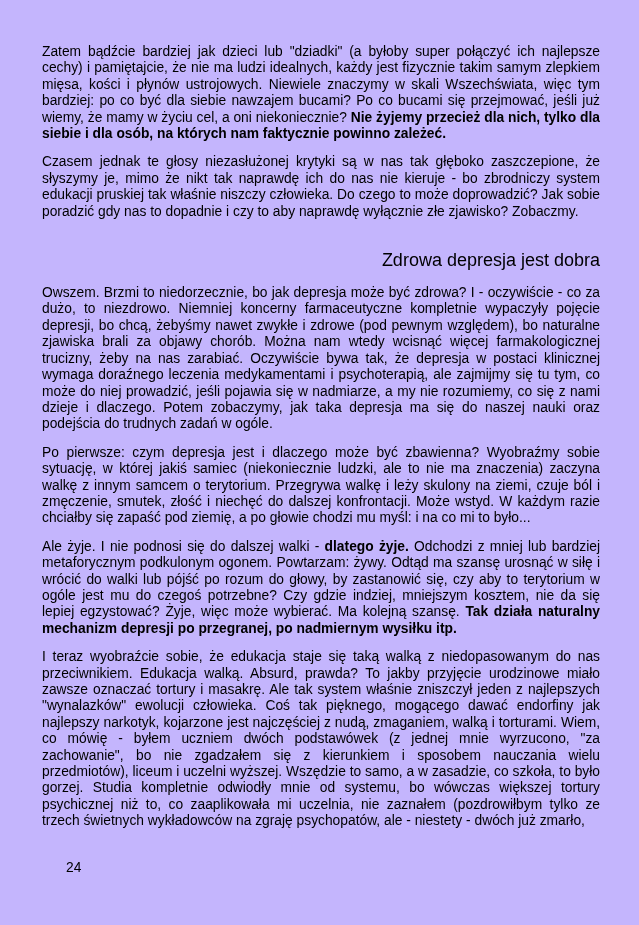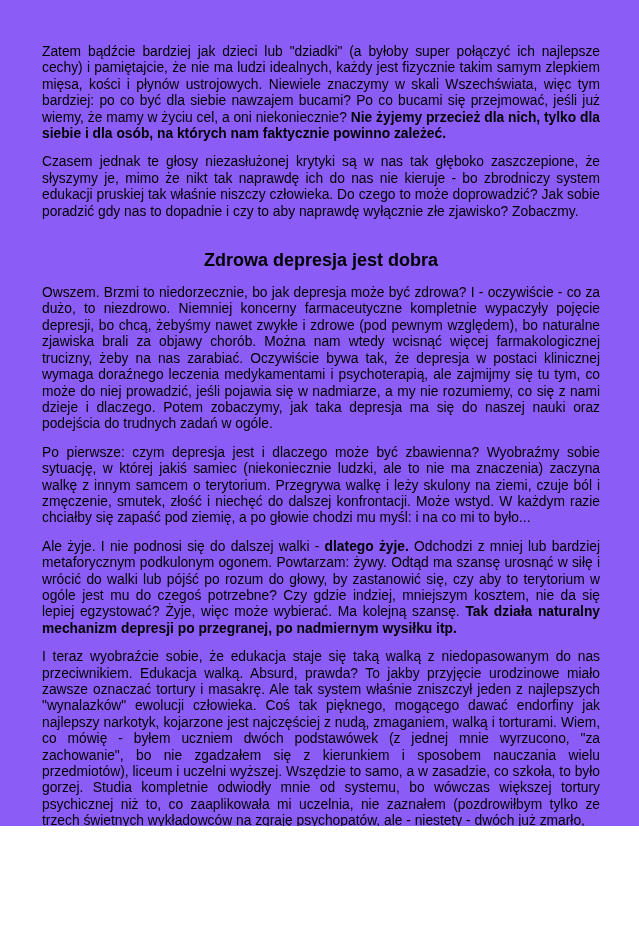--- a/index.html
+++ b/index.html
@@ -4,22 +4,22 @@
 <title>Document Page</title>
 <style>
   html, body {
     margin: 0;
     padding: 0;
     background: #ffffff;
   }
   .page {
     position: relative;
     width: 639px;
-    height: 826px;
-    background: #8b5cf6;
+    height: 925px;
+    background: #c4b5fd;
     box-sizing: border-box;
     font-family: "Liberation Sans", "DejaVu Sans", sans-serif;
     color: #000000;
     overflow: hidden;
   }
   .content {
     position: absolute;
     top: 44px;
     left: 42px;
     width: 558px;
@@ -30,22 +30,22 @@
     line-height: 16.4px;
     text-align: justify;
     color: #000000;
   }
   .paragraph .bold {
     font-weight: bold;
   }
   .heading {
     font-size: 18px;
     line-height: 21px;
-    font-weight: bold;
-    text-align: center;
+    font-weight: normal;
+    text-align: right;
     margin: 30px 0 14px 0;
     color: #000000;
   }
   .footer {
     position: absolute;
     left: 42px;
     top: 860px;
     font-size: 13.8px;
     line-height: 16.4px;
     color: #000000;

